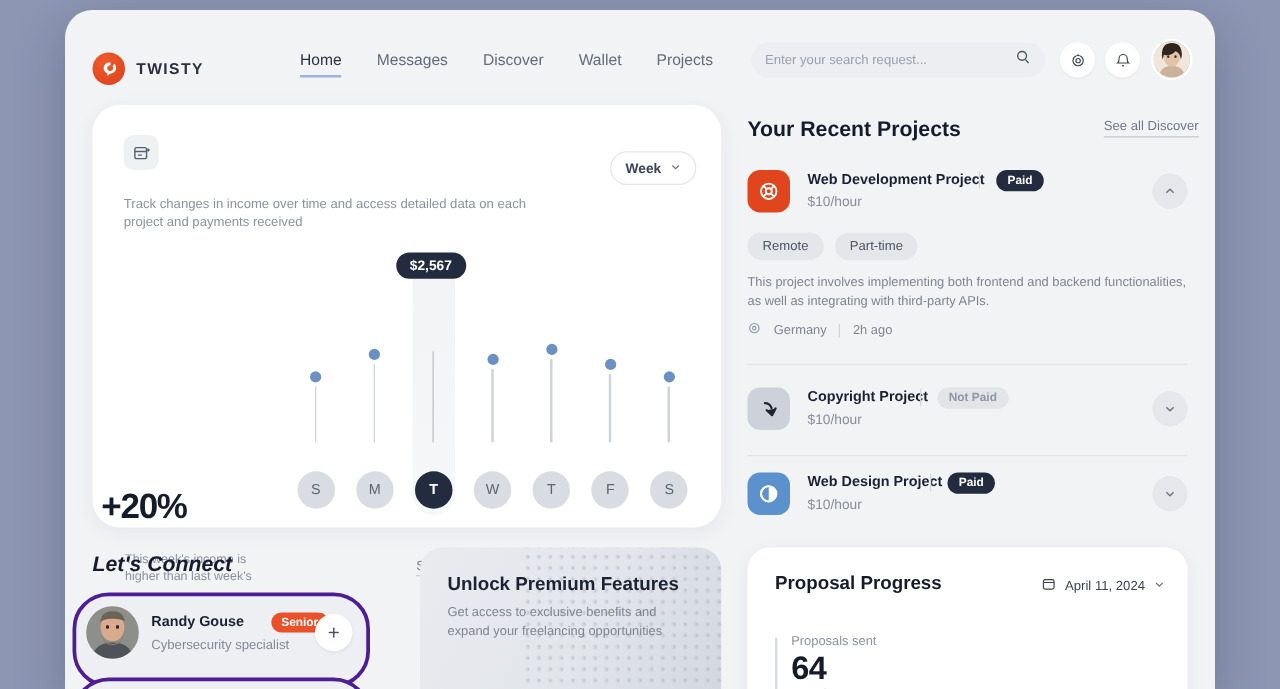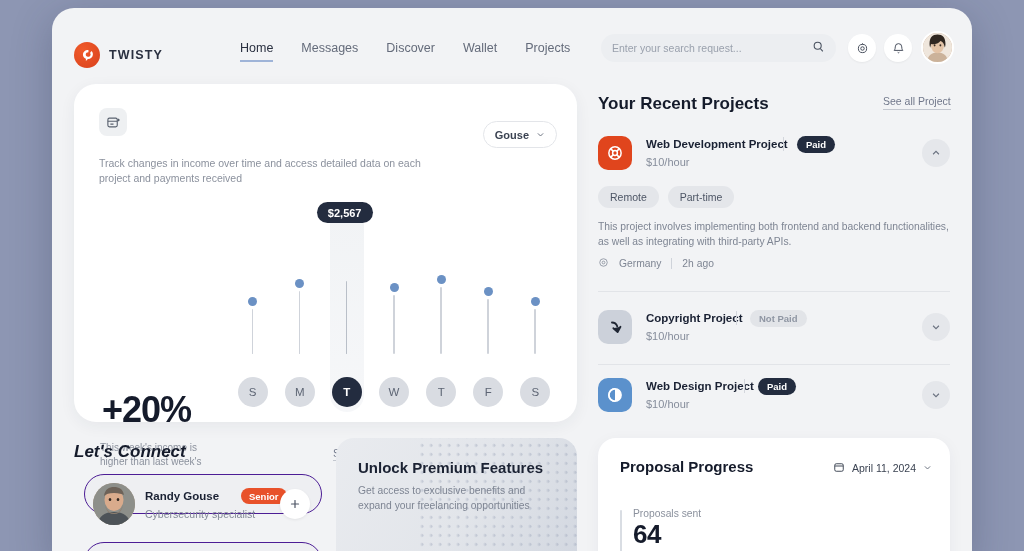--- a/index.html
+++ b/index.html
@@ -85,21 +85,21 @@
     font-size: 10.5px; line-height: 1.42; color: #8b919d;
   }
   #week-select {
     position: absolute; right: 20px; top: 37px;
     height: 27px; padding: 0 11px;
     border: 1px solid #e3e5e9; border-radius: 14px; background: #fff;
     display: flex; align-items: center; gap: 7px; cursor: pointer;
     font-size: 11px; font-weight: 600; color: #3b4352;
   }
 
-  .pct { position: absolute; left: 28px; top: 305px; font-size: 36px; font-weight: 700; color: #151b2b; letter-spacing: -1px; }
+  .pct { position: absolute; left: 7px; top: 305px; font-size: 28px; font-weight: 700; color: #151b2b; letter-spacing: -1px; }
   .pct-sub { position: absolute; left: 26px; top: 357px; width: 125px; font-size: 10px; line-height: 1.42; color: #8b919d; }
 
   
   #chart { position: absolute; left: 155px; top: 120px; width: 330px; height: 215px; }
   .col { position: absolute; width: 34px; top: 0; bottom: 0; }
   .col-highlight {
     position: absolute; left: 0; top: 4px; width: 34px; height: 204px;
     background: linear-gradient(180deg,#f1f3f5,#f6f7f9);
     border-radius: 17px;
   }
@@ -124,22 +124,22 @@
     white-space: nowrap;
   }
 
   
   #connect-title { position: absolute; left: 22px; top: 434px; font-size: 17px; font-weight: 700; color: #151b2b; font-style: italic; }
   #see-all {
     position: absolute; left: 281px; top: 439px; font-size: 10.5px; color: #70778a;
     border-bottom: 1px solid #c3c7cf; padding-bottom: 1px; cursor: pointer;
   }
   .connect-row {
-    position: absolute; left: 32px; width: 238px; height: 40px;
-    background: #eeeff2; border: 1px solid #4c1d95; border-radius: 29px;
+    position: absolute; left: 6px; width: 238px; height: 76px;
+    background: #eeeff2; border: 3px solid #4c1d95; border-radius: 29px;
   }
   #connect-row-1 { top: 466px; }
   #connect-row-2 { top: 534px; }
   .cr-avatar {
     position: absolute; left: 8px; top: 8px; width: 42px; height: 42px;
     border-radius: 50%; overflow: hidden; background: #b79d86;
   }
   .cr-name { position: absolute; left: 60px; top: 15px; font-size: 11.5px; font-weight: 700; color: #1a2133; }
   .cr-badge {
     position: absolute; top: 13px; height: 16px; padding: 0 8px;
@@ -285,21 +285,21 @@
             <line x1="3" y1="10" x2="18" y2="10"></line>
             <line x1="7" y1="14.5" x2="12" y2="14.5"></line>
             <line x1="20" y1="6" x2="20" y2="10"></line>
             <line x1="18" y1="8" x2="22" y2="8"></line>
           </svg>
       </span>
     </div>
     <div class="it-sub">Track changes in income over time and access detailed data on each project and payments received</div>
 
     <div id="week-select">
-      <span>Gouse</span>
+      <span>Week</span>
       <span>
         <svg width="9" height="9" viewBox="0 0 24 24" fill="none" stroke="#6b7280" stroke-width="2.6">
             <polyline points="5 9 12 16 19 9"></polyline>
           </svg>
       </span>
     </div>
 
     <div class="pct">+20%</div>
     <div class="pct-sub">This week's income is higher than last week's</div>
 
@@ -381,21 +381,21 @@
           <circle cx="4.5" cy="4.5" r="2.1" fill="url(#fadeDots)"></circle>
         </pattern>
       </defs>
       <rect width="170" height="140" fill="url(#dotpat)"></rect>
     </svg>
     <div class="pm-title">Unlock Premium Features</div>
     <div class="pm-sub">Get access to exclusive benefits and expand your freelancing opportunities</div>
   </div>
 
   <div id="projects-title">Your Recent Projects</div>
-  <div id="see-all-projects">See all Project</div>
+  <div id="see-all-projects">See all Discover</div>
 
   <div class="proj" style="top:128px">
     <div class="proj-icon" style="background:#e0451d">
       <svg width="18" height="18" viewBox="0 0 24 24" fill="none" stroke="#fff" stroke-width="2">
           <circle cx="12" cy="12" r="8.2"></circle>
           <circle cx="12" cy="12" r="3.2"></circle>
           <line x1="6.2" y1="6.2" x2="9.8" y2="9.8"></line>
           <line x1="14.2" y1="14.2" x2="17.8" y2="17.8"></line>
           <line x1="17.8" y1="6.2" x2="14.2" y2="9.8"></line>
           <line x1="9.8" y1="14.2" x2="6.2" y2="17.8"></line>

